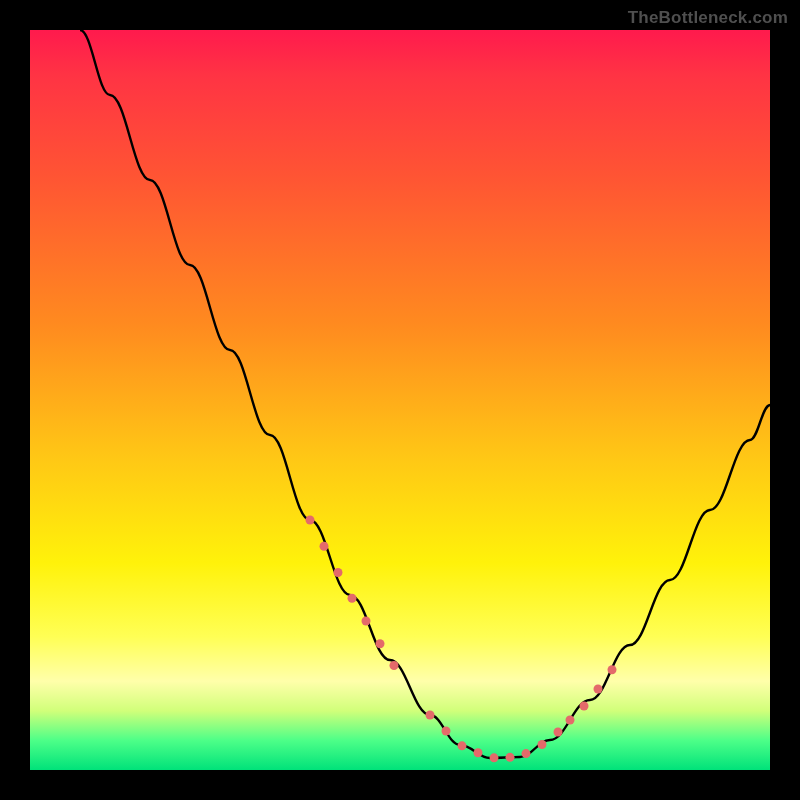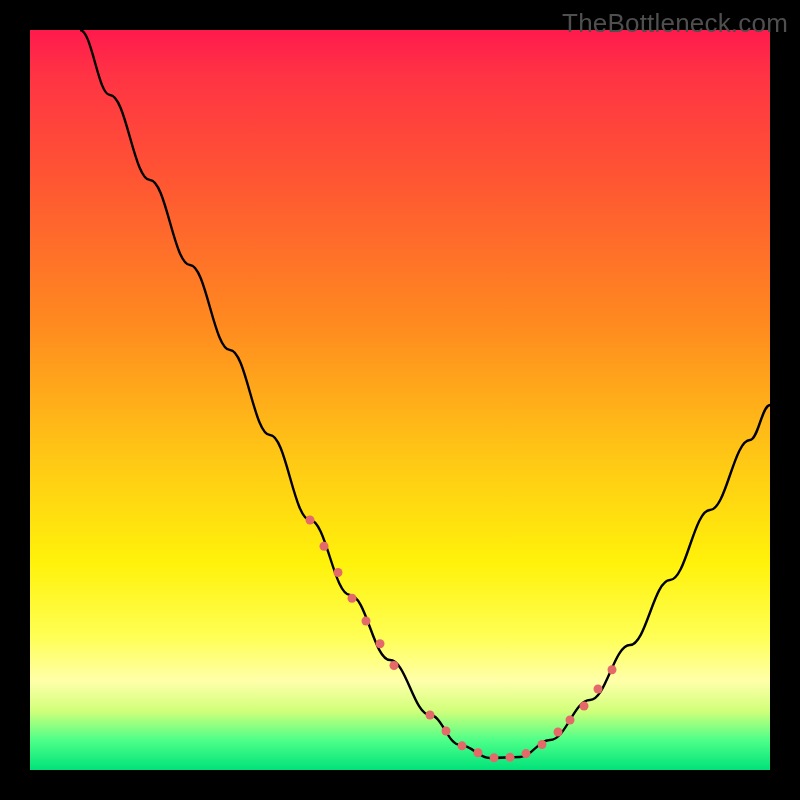--- a/index.html
+++ b/index.html
@@ -35,22 +35,22 @@
       #d1ff7a 92%,
       #4dff88 96%,
       #00e27a 100%
     );
   }
   .watermark {
     position: absolute;
     top: 8px;
     right: 12px;
     color: #4f4f4f;
-    font-size: 26px;
-    font-weight: 400;
+    font-size: 17px;
+    font-weight: 700;
     letter-spacing: 0.2px;
     z-index: 10;
   }
   svg.curve {
     position: absolute;
     left: 0; top: 0;
     width: 740px;
     height: 740px;
     z-index: 5;
   }

